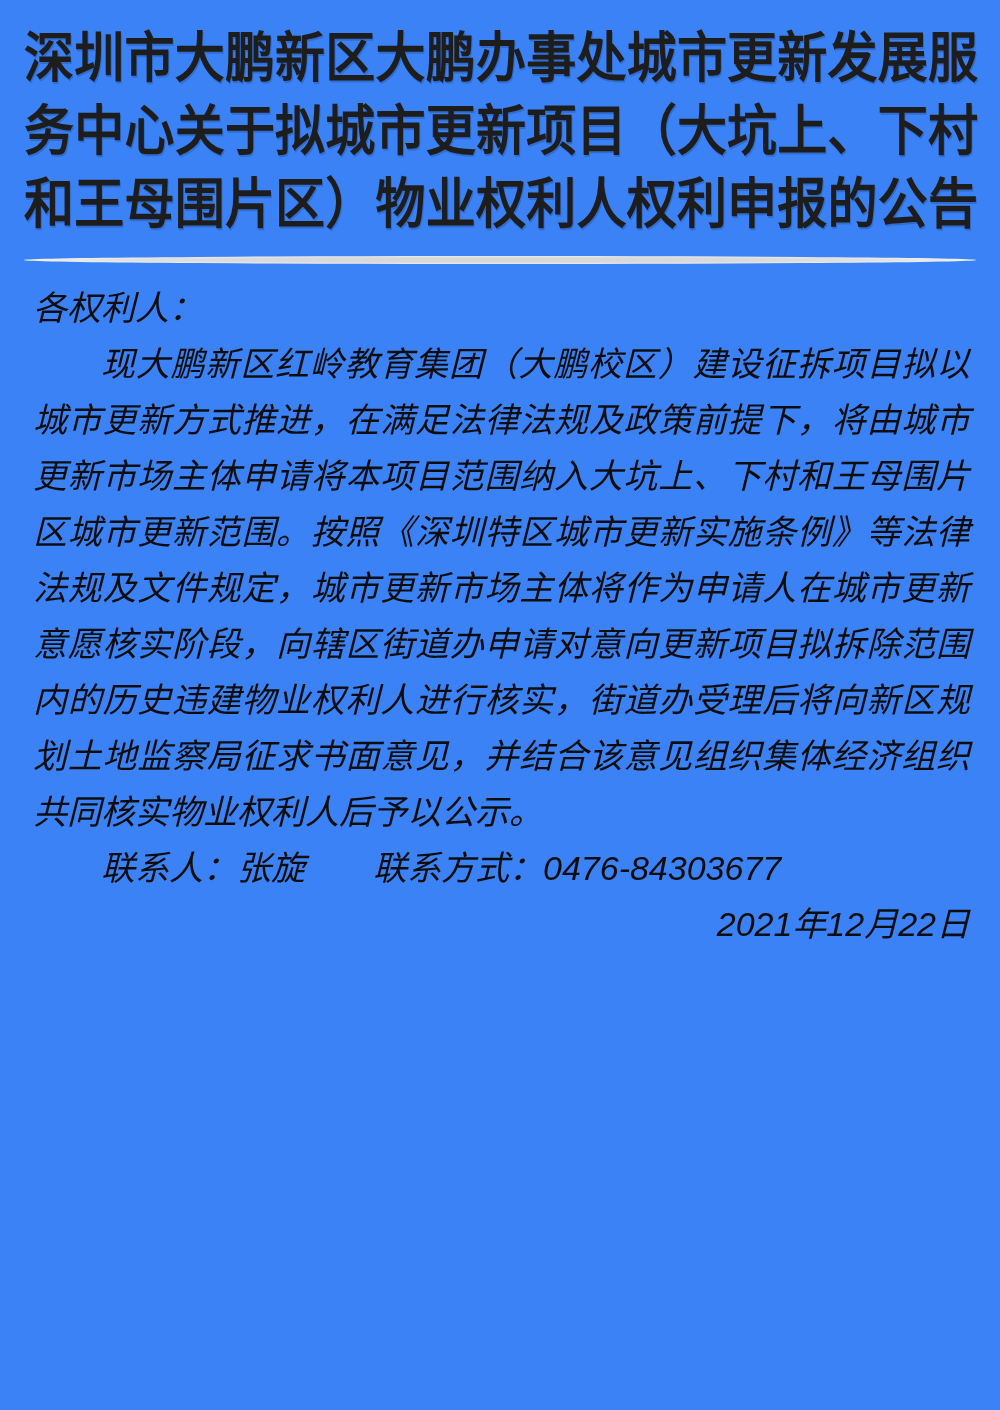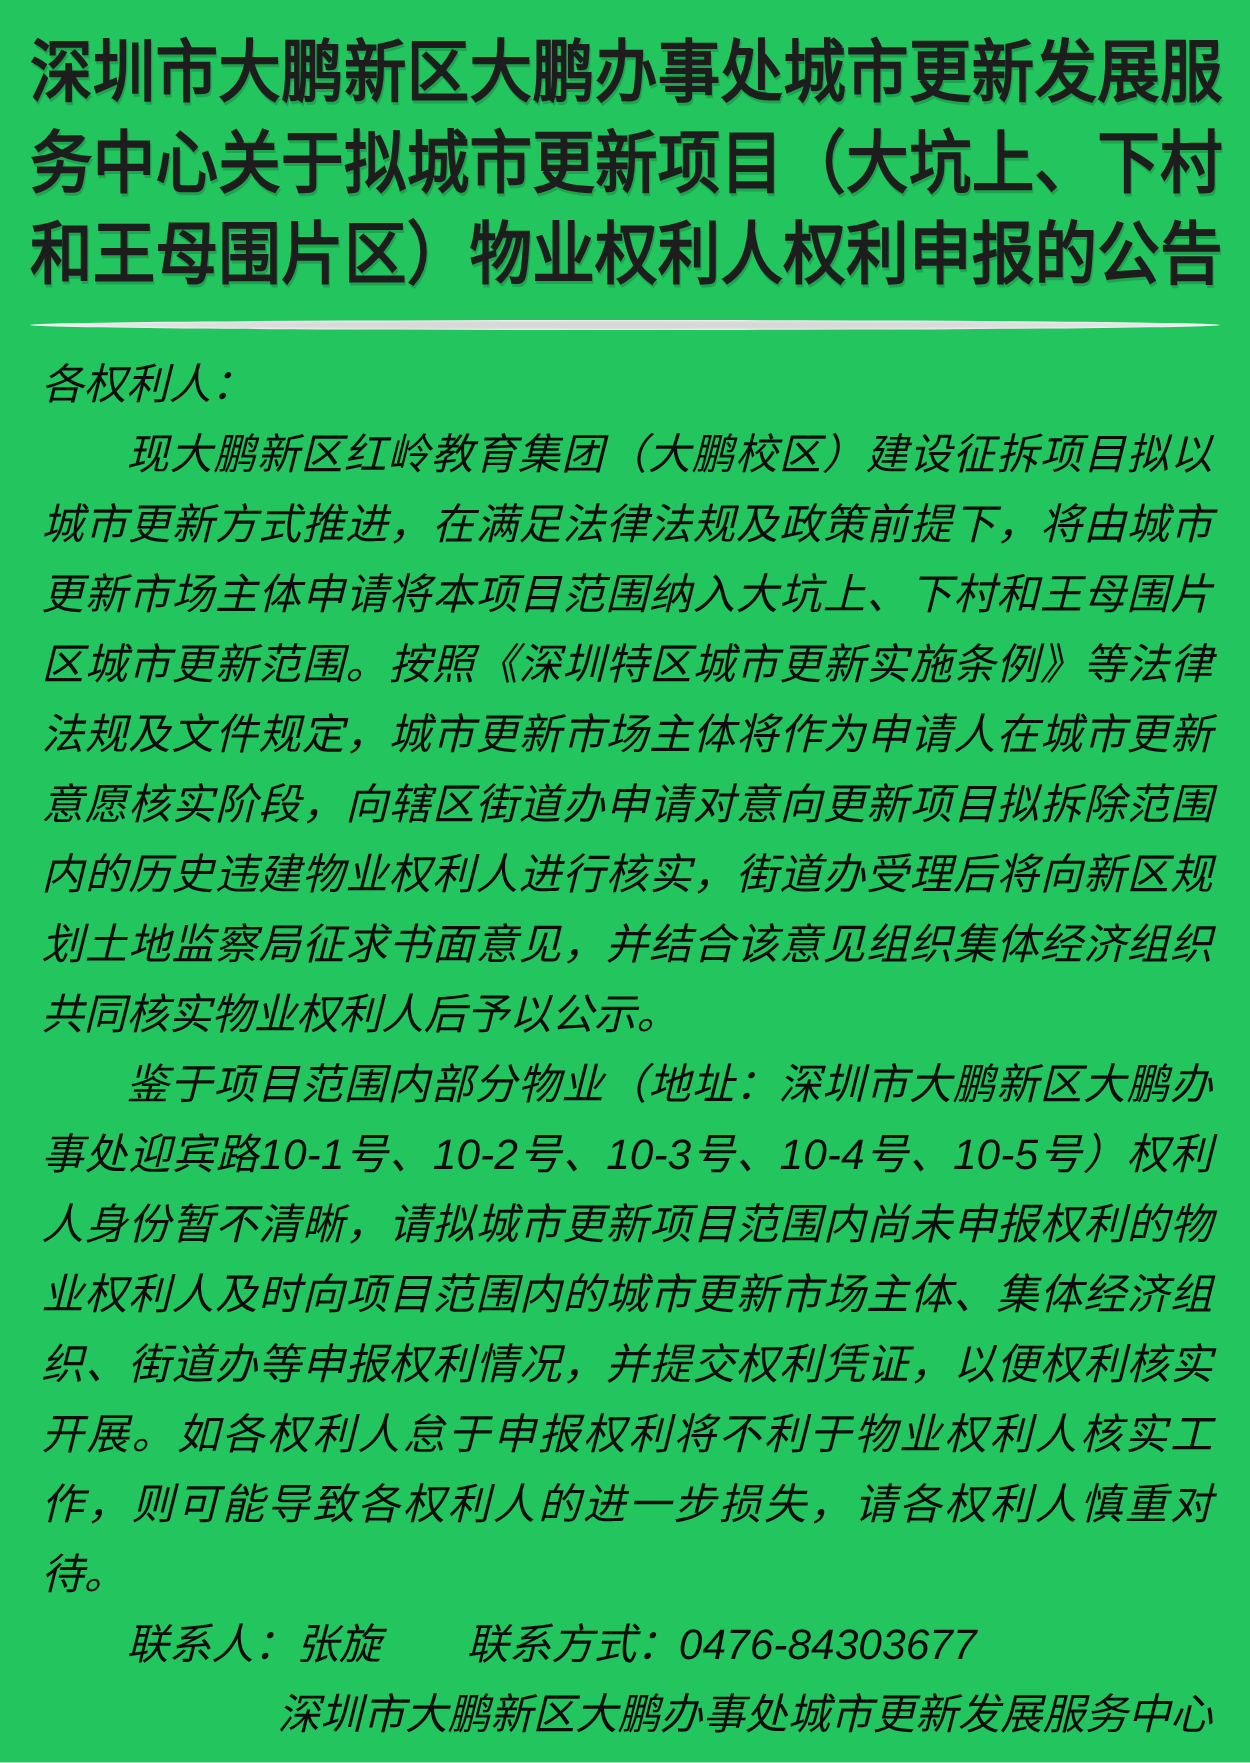--- a/index.html
+++ b/index.html
@@ -1,21 +1,21 @@
 <!DOCTYPE html>
 <html lang="zh-CN"><head>
 <meta charset="utf-8">
 <style>
   html, body { margin: 0; padding: 0; background: #ffffff; }
   .page {
     position: relative;
     width: 1000px;
     height: 1410px;
     margin: 0 auto;
-    background: #22c55e;
+    background: #3b82f6;
     color: #0d0d0d;
     font-family: "Liberation Sans", "DejaVu Sans", sans-serif;
     overflow: hidden;
   }
   
   .title-block {
     padding: 22px 22px 0 24px;
   }
   .title-line {
     font-size: 50px;
@@ -70,24 +70,22 @@
     <div class="title-line">和王母围片区）物业权利人权利申报的公告</div>
   </div>
 
   <div class="title-divider"></div>
 
   <div class="doc-body">
     <p class="salutation">各权利人：</p>
 
     <p class="para">现大鹏新区红岭教育集团（大鹏校区）建设征拆项目拟以城市更新方式推进，在满足法律法规及政策前提下，将由城市更新市场主体申请将本项目范围纳入大坑上、下村和王母围片区城市更新范围。按照《深圳特区城市更新实施条例》等法律法规及文件规定，城市更新市场主体将作为申请人在城市更新意愿核实阶段，向辖区街道办申请对意向更新项目拟拆除范围内的历史违建物业权利人进行核实，街道办受理后将向新区规划土地监察局征求书面意见，并结合该意见组织集体经济组织共同核实物业权利人后予以公示。</p>
 
-    <p class="para">鉴于项目范围内部分物业（地址：深圳市大鹏新区大鹏办事处迎宾路10-1号、10-2号、10-3号、10-4号、10-5号）权利人身份暂不清晰，请拟城市更新项目范围内尚未申报权利的物业权利人及时向项目范围内的城市更新市场主体、集体经济组织、街道办等申报权利情况，并提交权利凭证，以便权利核实开展。如各权利人怠于申报权利将不利于物业权利人核实工作，则可能导致各权利人的进一步损失，请各权利人慎重对待。</p>
 
     <p class="contact-line">
       <span>联系人：</span><span>张旋</span><span class="contact-method-label">联系方式：</span><span>0476-84303677</span>
     </p>
 
-    <p class="align-right signature-line">深圳市大鹏新区大鹏办事处城市更新发展服务中心</p>
 
     <p class="align-right date-line">2021年12月22日</p>
   </div>
 
 </div>
 
 </body></html>

